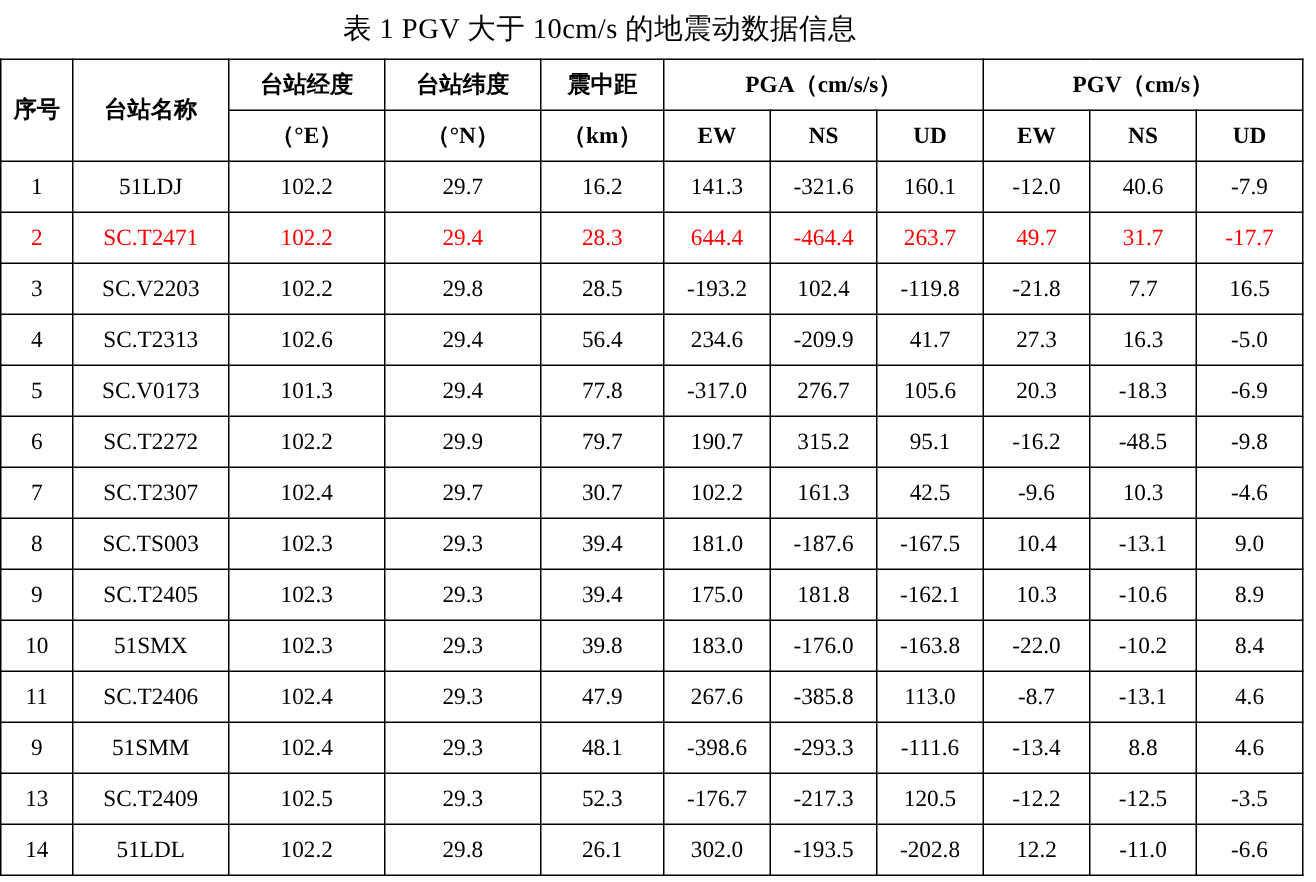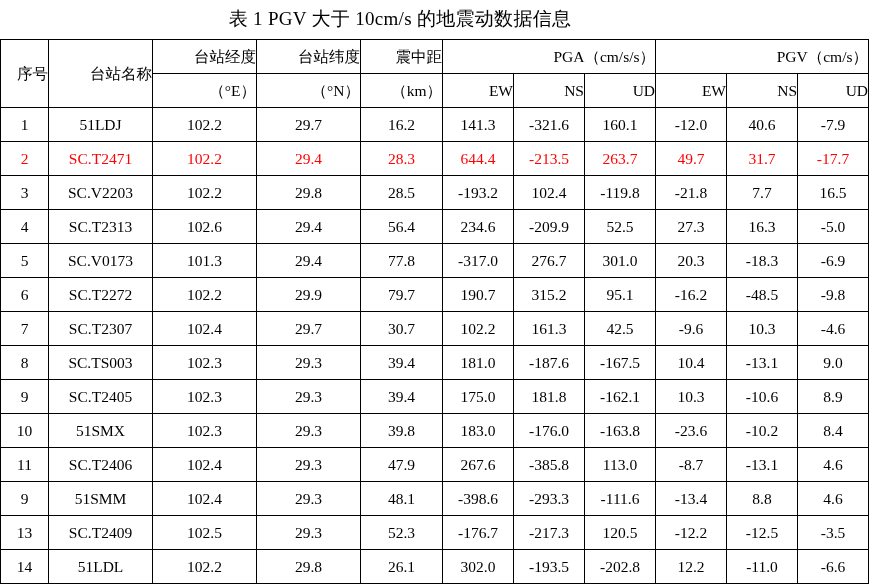--- a/index.html
+++ b/index.html
@@ -39,22 +39,21 @@
     border: 1px solid #000000;
     text-align: center;
     vertical-align: middle;
     font-size: 15.5px;
     font-family: "Liberation Serif", "DejaVu Serif", serif;
     padding: 0;
     height: 33px;
     line-height: 1.15;
   }
   table.quake th {
-    font-weight: normal;
-    text-align: right;
+    font-weight: bold;
   }
   .hdr-top th {
     height: 30px;
   }
   .hdr-bot th {
     height: 29px;
   }
   .row-highlight td {
     color: #ff0000;
   }
@@ -123,21 +122,21 @@
           <td>40.6</td>
           <td>-7.9</td>
         </tr>
         <tr class="row-highlight" style="color: rgb(255, 0, 0);">
           <td>2</td>
           <td>SC.T2471</td>
           <td>102.2</td>
           <td>29.4</td>
           <td>28.3</td>
           <td>644.4</td>
-          <td>-213.5</td>
+          <td>-464.4</td>
           <td>263.7</td>
           <td>49.7</td>
           <td>31.7</td>
           <td>-17.7</td>
         </tr>
         <tr>
           <td>3</td>
           <td>SC.V2203</td>
           <td>102.2</td>
           <td>29.8</td>
@@ -150,34 +149,34 @@
           <td>16.5</td>
         </tr>
         <tr>
           <td>4</td>
           <td>SC.T2313</td>
           <td>102.6</td>
           <td>29.4</td>
           <td>56.4</td>
           <td>234.6</td>
           <td>-209.9</td>
-          <td>52.5</td>
+          <td>41.7</td>
           <td>27.3</td>
           <td>16.3</td>
           <td>-5.0</td>
         </tr>
         <tr>
           <td>5</td>
           <td>SC.V0173</td>
           <td>101.3</td>
           <td>29.4</td>
           <td>77.8</td>
           <td>-317.0</td>
           <td>276.7</td>
-          <td>301.0</td>
+          <td>105.6</td>
           <td>20.3</td>
           <td>-18.3</td>
           <td>-6.9</td>
         </tr>
         <tr>
           <td>6</td>
           <td>SC.T2272</td>
           <td>102.2</td>
           <td>29.9</td>
           <td>79.7</td>
@@ -229,21 +228,21 @@
         </tr>
         <tr>
           <td>10</td>
           <td>51SMX</td>
           <td>102.3</td>
           <td>29.3</td>
           <td>39.8</td>
           <td>183.0</td>
           <td>-176.0</td>
           <td>-163.8</td>
-          <td>-23.6</td>
+          <td>-22.0</td>
           <td>-10.2</td>
           <td>8.4</td>
         </tr>
         <tr>
           <td>11</td>
           <td>SC.T2406</td>
           <td>102.4</td>
           <td>29.3</td>
           <td>47.9</td>
           <td>267.6</td>

